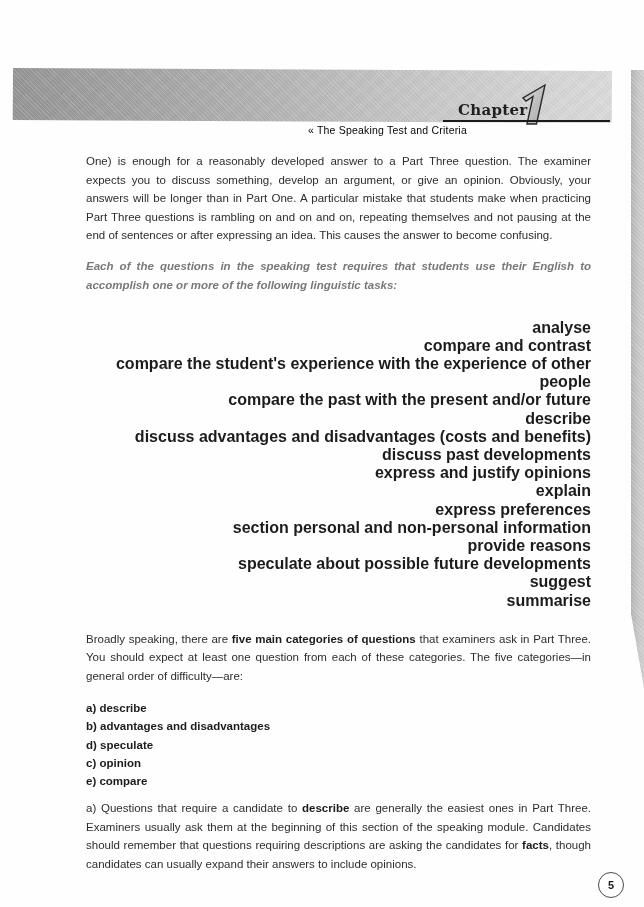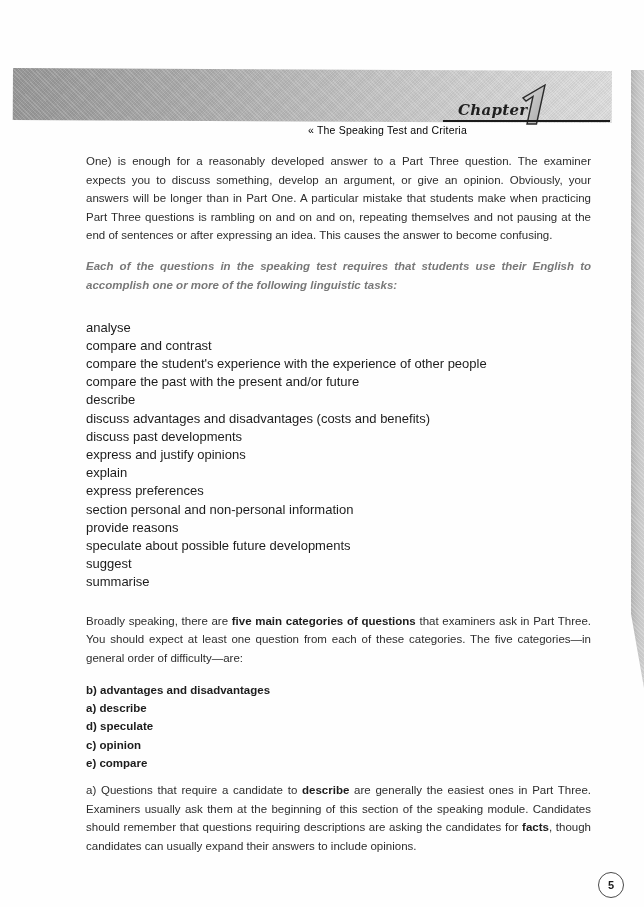--- a/index.html
+++ b/index.html
@@ -37,21 +37,20 @@
   }
   .chapter-lockup {
     position: absolute;
     left: 455px; top: 84px;
     width: 100px; height: 42px;
   }
   .chapter-word {
     position: absolute;
     left: 3px; top: 17px;
     font-family: "DejaVu Serif", serif;
-    font-style: italic;
     font-weight: 600;
     font-size: 15px;
     color: #1f1f1f;
     letter-spacing: .3px;
   }
   .chapter-numeral {
     position: absolute;
     left: 62px; top: 0px;
   }
   .header-rule {
@@ -87,24 +86,25 @@
     font-size: 11.5px;
     line-height: 19px;
     font-weight: 700;
     font-style: italic;
     color: #787878;
     text-align: justify;
     margin-bottom: 24px;
   }
   .tasks-list { margin-bottom: 11px; }
   .tasks-list > div {
-    font-size: 13px;
+    font-size: 16px;
     line-height: 18.2px;
-    font-weight: 400;
+    font-weight: 700;
     color: #1c1c1c;
+    text-align: right;
   }
   .para2 { margin-bottom: 14px; margin-top: 20px; }
   .cats-list { margin-bottom: 9px; }
   .cats-list > div {
     font-size: 11.5px;
     line-height: 18.2px;
     font-weight: 700;
     color: #1c1c1c;
   }
 
@@ -166,22 +166,22 @@
         <div>section personal and non-personal information</div>
         <div>provide reasons</div>
         <div>speculate about possible future developments</div>
         <div>suggest</div>
         <div>summarise</div>
       </div>
 
     <p class="para para2"><span>Broadly speaking, there are </span><span style="font-weight: 700; color: rgb(28, 28, 28);">five main categories of questions</span><span> that examiners ask in Part Three. You should expect at least one question from each of these categories. The five categories—in general order of difficulty—are:</span></p>
 
     <div class="cats-list">
+        <div>a) describe</div>
         <div>b) advantages and disadvantages</div>
-        <div>a) describe</div>
         <div>d) speculate</div>
         <div>c) opinion</div>
         <div>e) compare</div>
       </div>
 
     <p class="para para3"><span>a) Questions that require a candidate to </span><span style="font-weight: 700; color: rgb(28, 28, 28);">describe</span><span> are generally the easiest ones in Part Three. Examiners usually ask them at the beginning of this section of the speaking module. Candidates should remember that questions requiring descriptions are asking the candidates for </span><span style="font-weight: 700; color: rgb(28, 28, 28);">facts</span><span>, though candidates can usually expand their answers to include opinions.</span></p>
   </div>
 
   <div class="page-circle">
     <span>5</span>

